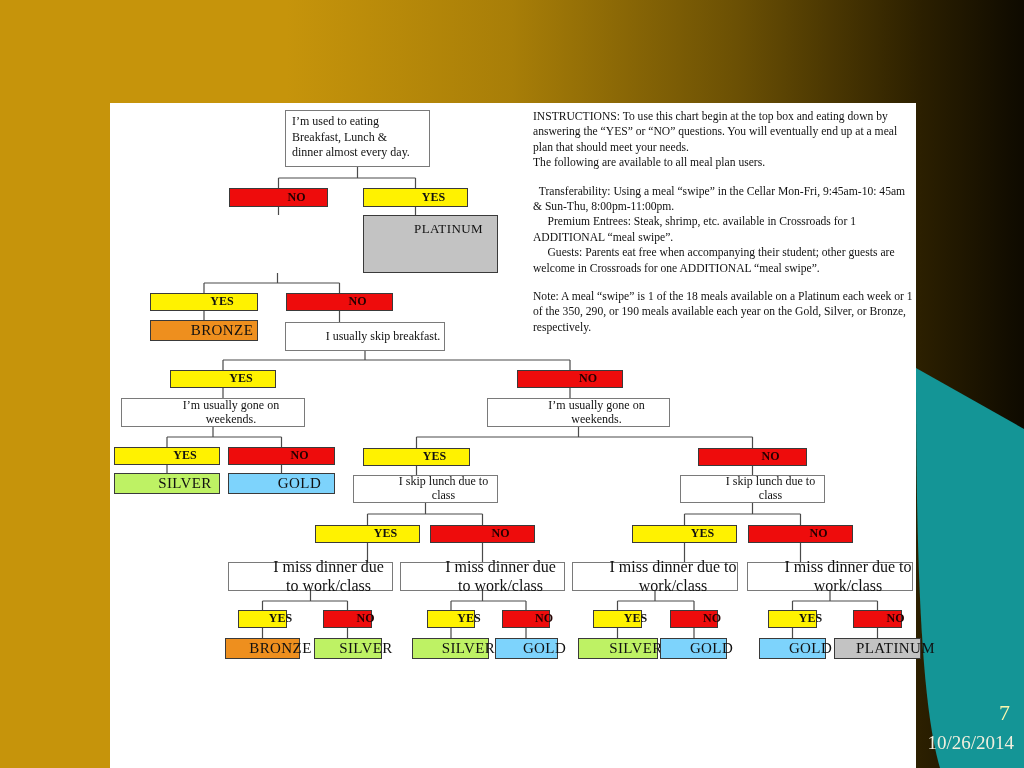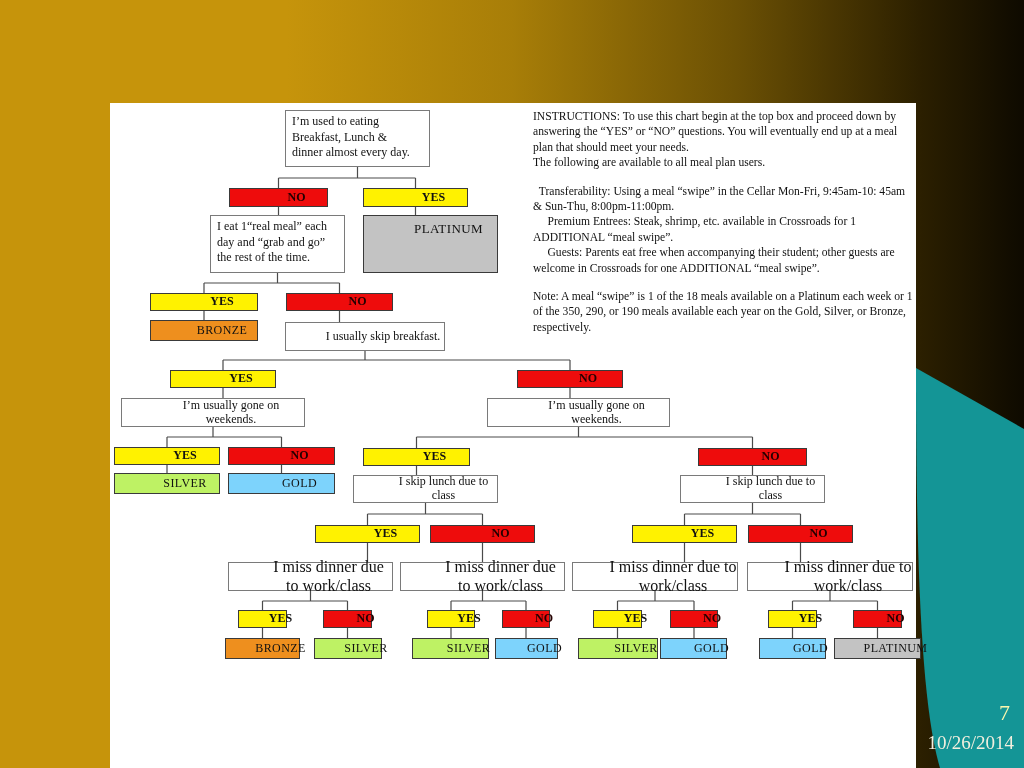--- a/index.html
+++ b/index.html
@@ -15,21 +15,21 @@
     font-family:Liberation Serif, serif;
   }
   .nd{
     position:absolute;box-sizing:border-box;display:flex;align-items:center;justify-content:center;
     font-size:12px;color:#111;text-align:center;line-height:1.15;padding-left:36px;
   }
   .qbox{background:#fff;border:1px solid #7a7a7a;}
   .q-multi{align-items:flex-start;justify-content:flex-start;text-align:left;padding:3px 6px;white-space:pre-line;line-height:1.3;font-size:12px;}
   .yes{background:#FFF200;border:1px solid #3a3a3a;font-weight:bold;font-size:12px;}
   .no{background:#EE0C0C;border:1px solid #3a3a3a;font-weight:bold;font-size:12px;color:#250000;}
-  .plan{border:1px solid #3a3a3a;font-size:12px;letter-spacing:.4px;}
+  .plan{border:1px solid #3a3a3a;font-size:15px;letter-spacing:.4px;}
   .plan-bronze{background:#EE8F1E;}
   .plan-silver{background:#bef264;}
   .plan-gold{background:#7dd3fc;}
   .plan-platinum{background:#C3C3C3;}
   .plan-top{align-items:flex-start;padding-top:6px;font-size:13px;}
   .dinner{font-size:16px;}
   .connectors{position:absolute;left:0;top:0;width:806px;height:562px;}
   .instr{
     position:absolute;left:423px;top:6px;width:383px;
     font-size:11.6px;line-height:1.33;color:#111;
@@ -81,23 +81,20 @@
         M152.5 525 V535 M237.5 525 V535 M341 525 V535 M416 525 V535
         M507.5 525 V535 M584 525 V535 M682.5 525 V535 M767.5 525 V535
       "></path>
     </svg>
 
     <div class="nd qbox q-multi" style="left:175px;top:7px;width:145px;height:57px;">I’m used to eating
 Breakfast, Lunch &amp;
 dinner almost every day.</div>
     <div class="nd no" style="left:119px;top:85px;width:99px;height:19px;">NO</div>
     <div class="nd yes" style="left:253px;top:85px;width:105px;height:19px;">YES</div>
-    <div class="nd qbox q-multi" style="left:100px;top:112px;width:135px;height:58px;">I eat 1“real meal” each
-day and “grab and go”
-the rest of the time.</div>
     <div class="nd plan plan-platinum plan-top" style="left:253px;top:112px;width:135px;height:58px;">PLATINUM</div>
 
     <div class="nd yes" style="left:40px;top:190px;width:108px;height:18px;">YES</div>
     <div class="nd no" style="left:176px;top:190px;width:107px;height:18px;">NO</div>
     <div class="nd plan plan-bronze" style="left:40px;top:217px;width:108px;height:21px;">BRONZE</div>
     <div class="nd qbox" style="left:175px;top:219px;width:160px;height:29px;">I usually skip breakfast.</div>
 
     <div class="nd yes" style="left:60px;top:267px;width:106px;height:18px;">YES</div>
     <div class="nd no" style="left:407px;top:267px;width:106px;height:18px;">NO</div>
     <div class="nd qbox" style="left:11px;top:295px;width:184px;height:29px;">I’m usually gone on weekends.</div>
@@ -135,21 +132,21 @@
     <div class="nd plan plan-bronze" style="left:115px;top:535px;width:75px;height:21px;">BRONZE</div>
     <div class="nd plan plan-silver" style="left:204px;top:535px;width:68px;height:21px;">SILVER</div>
     <div class="nd plan plan-silver" style="left:302px;top:535px;width:77px;height:21px;">SILVER</div>
     <div class="nd plan plan-gold" style="left:385px;top:535px;width:63px;height:21px;">GOLD</div>
     <div class="nd plan plan-silver" style="left:468px;top:535px;width:80px;height:21px;">SILVER</div>
     <div class="nd plan plan-gold" style="left:550px;top:535px;width:67px;height:21px;">GOLD</div>
     <div class="nd plan plan-gold" style="left:649px;top:535px;width:67px;height:21px;">GOLD</div>
     <div class="nd plan plan-platinum" style="left:724px;top:535px;width:87px;height:21px;">PLATINUM</div>
 
     <div class="instr">
-      <div class="para">INSTRUCTIONS: To use this chart begin at the top box and proceed down by answering the “YES” or “NO” questions. You will eventually end up at a meal plan that should meet your needs.
+      <div class="para">INSTRUCTIONS: To use this chart begin at the top box and eating down by answering the “YES” or “NO” questions. You will eventually end up at a meal plan that should meet your needs.
 The following are available to all meal plan users.</div>
       <div class="para">  Transferability: Using a meal “swipe” in the Cellar Mon-Fri, 9:45am-10: 45am &amp; Sun-Thu, 8:00pm-11:00pm.
      Premium Entrees: Steak, shrimp, etc. available in Crossroads for 1 ADDITIONAL “meal swipe”.
      Guests: Parents eat free when accompanying their student; other guests are welcome in Crossroads for one ADDITIONAL “meal swipe”.</div>
       <div class="para">Note: A meal “swipe” is 1 of the 18 meals available on a Platinum each week or 1 of the 350, 290, or 190 meals available each year on the Gold, Silver, or Bronze, respectively.</div>
     </div>
 
   </div>
 
   <div class="slide-number">7</div>

